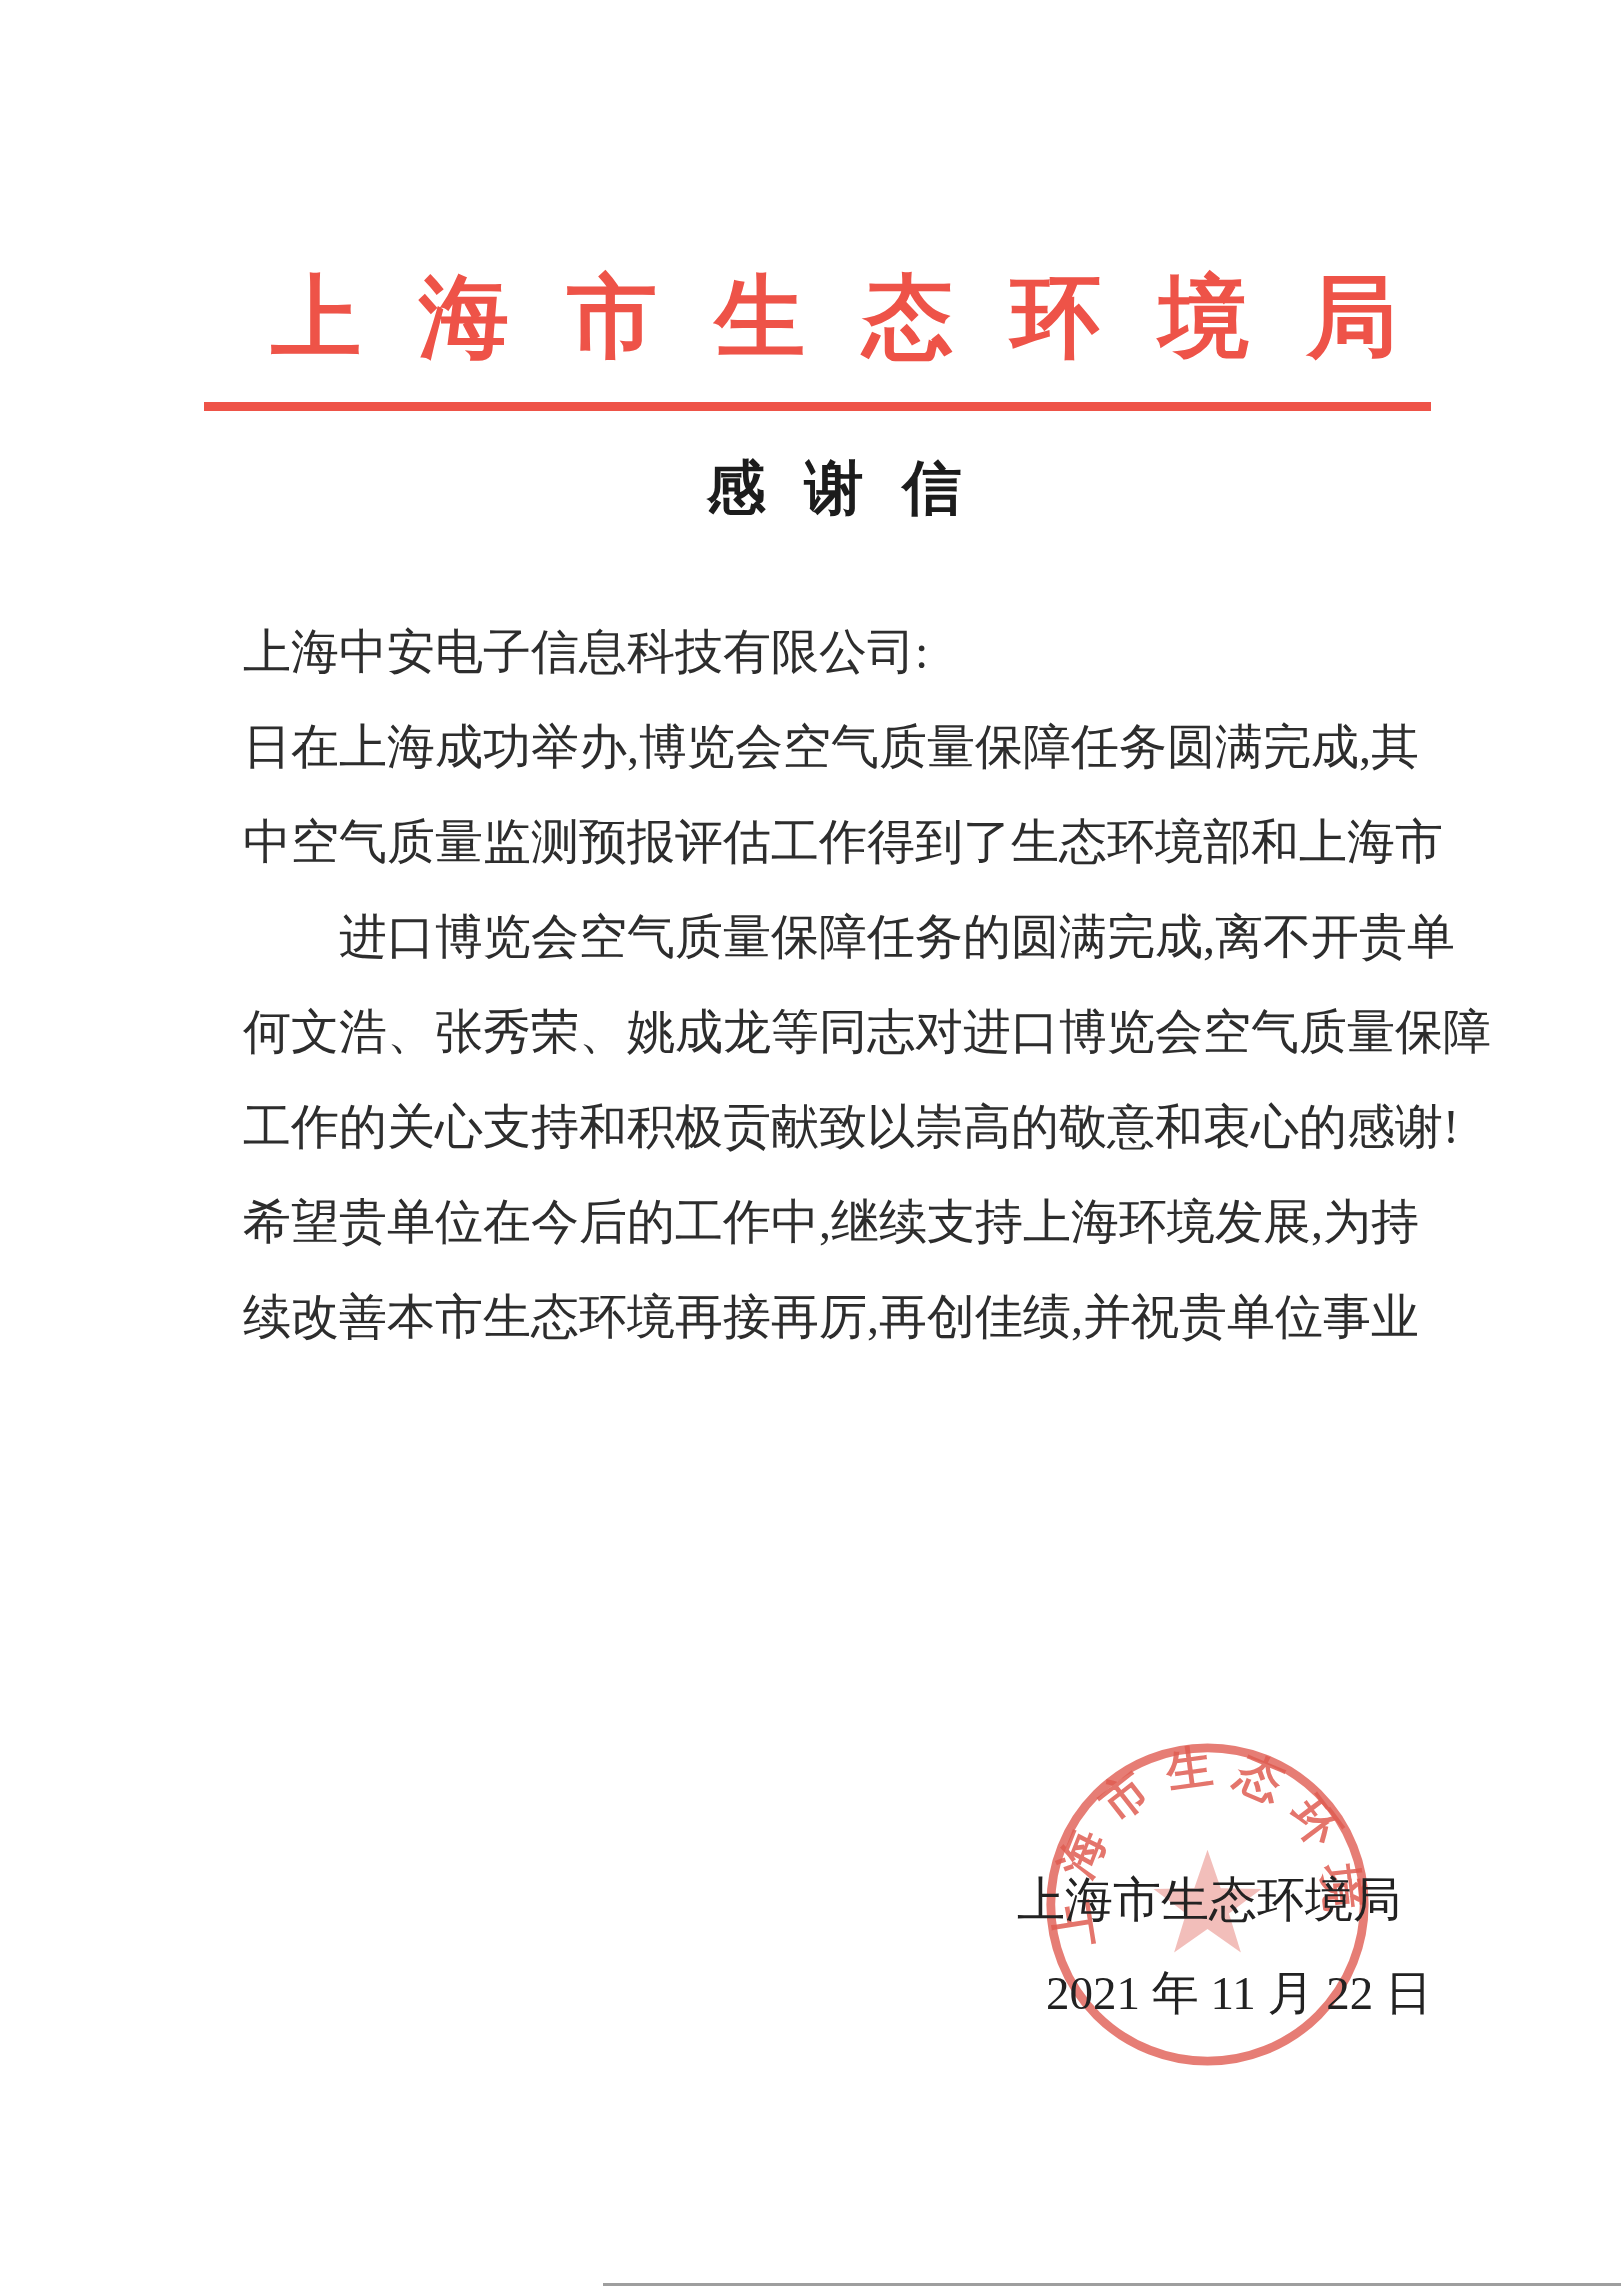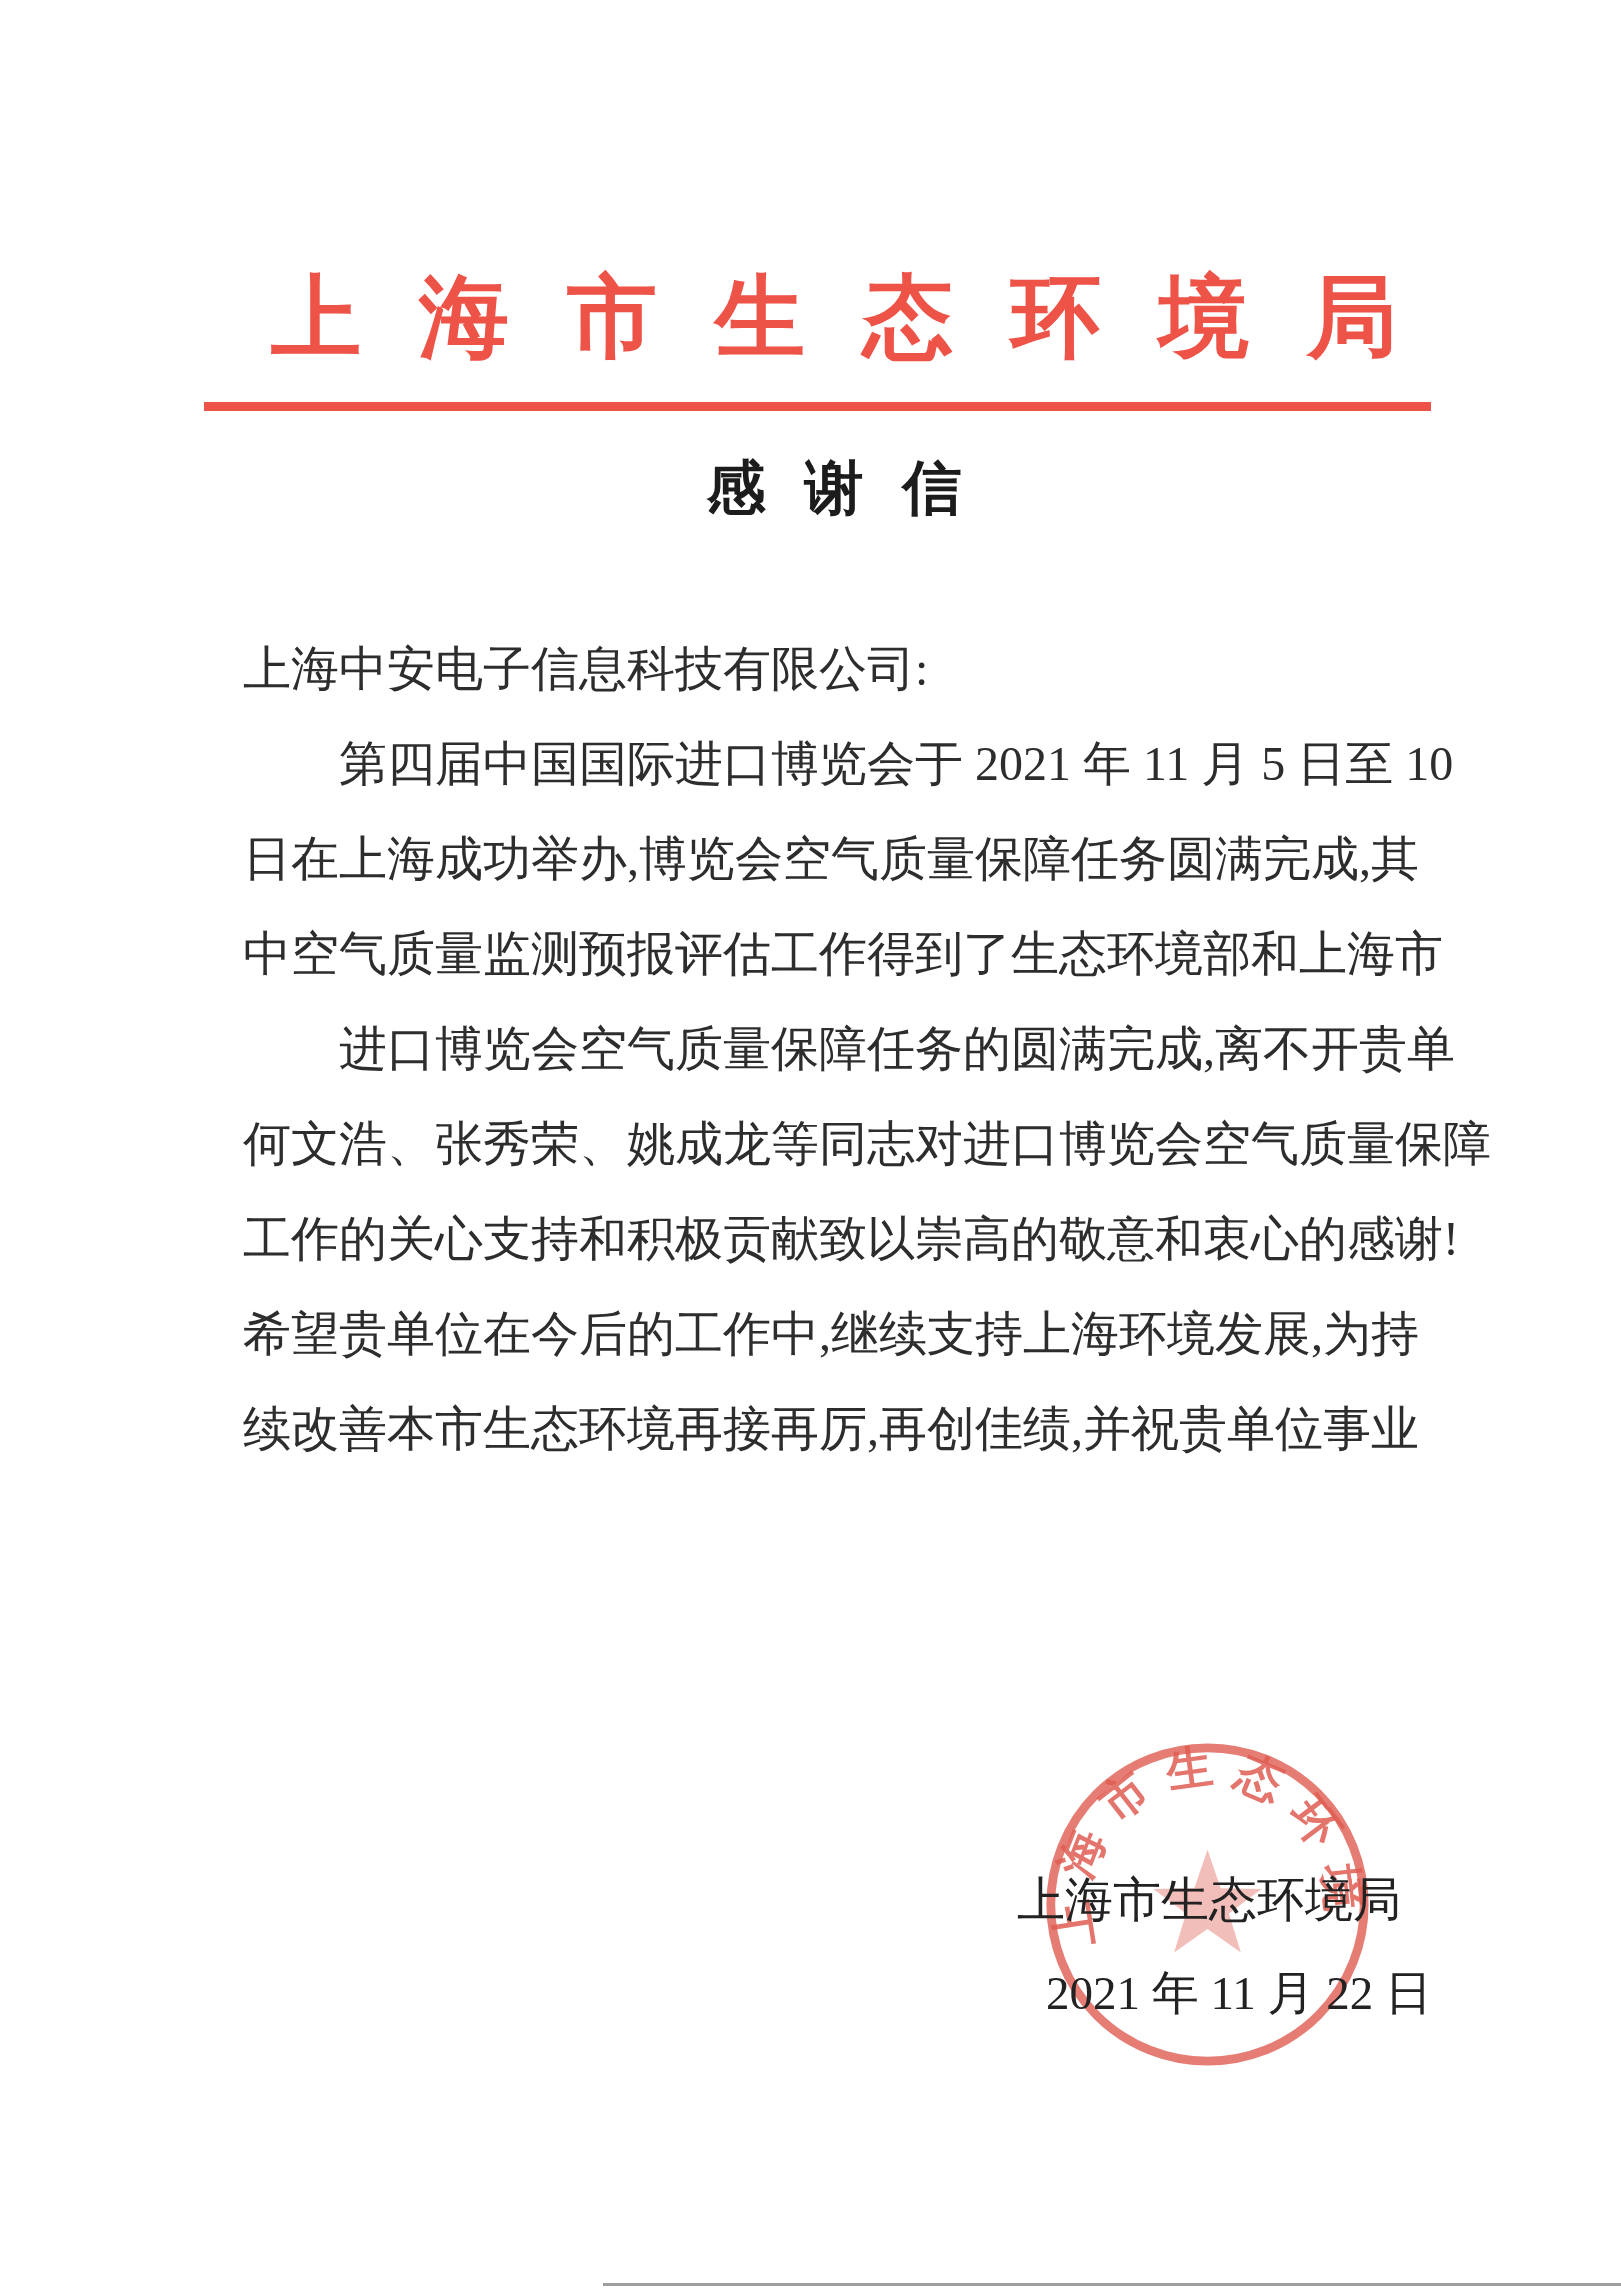--- a/index.html
+++ b/index.html
@@ -53,21 +53,21 @@
     font-weight: bold;
     color: #1c1c1c;
     letter-spacing: 39px;
     text-indent: 39px;
     white-space: nowrap;
   }
 
   
   .letter-body {
     position: absolute;
-    top: 621px;
+    top: 604px;
     left: 243px;
     width: 1176px;
     color: #2d2d2d;
   }
   .body-line {
     height: 95px;
     line-height: 95px;
     font-size: 48px;
     white-space: nowrap;
     font-weight: normal;
@@ -123,21 +123,20 @@
 <div class="page">
 
   <div class="agency-header">上海市生态环境局</div>
 
   <div class="red-divider"></div>
 
   <div class="letter-title">感谢信</div>
 
   <div class="letter-body">
     <div class="body-line">上海中安电子信息科技有限公司:</div>
-    <div class="body-line indent">第四届中国国际进口博览会于 2021 年 11 月 5 日至 10</div>
     <div class="body-line">日在上海成功举办,博览会空气质量保障任务圆满完成,其</div>
     <div class="body-line">中空气质量监测预报评估工作得到了生态环境部和上海市</div>
     <div class="body-line indent">进口博览会空气质量保障任务的圆满完成,离不开贵单</div>
     <div class="body-line">何文浩、张秀荣、姚成龙等同志对进口博览会空气质量保障</div>
     <div class="body-line">工作的关心支持和积极贡献致以崇高的敬意和衷心的感谢!</div>
     <div class="body-line">希望贵单位在今后的工作中,继续支持上海环境发展,为持</div>
     <div class="body-line">续改善本市生态环境再接再厉,再创佳绩,并祝贵单位事业</div>
   </div>
 
   <svg class="stamp" viewBox="0 0 340 340" xmlns="http://www.w3.org/2000/svg">

